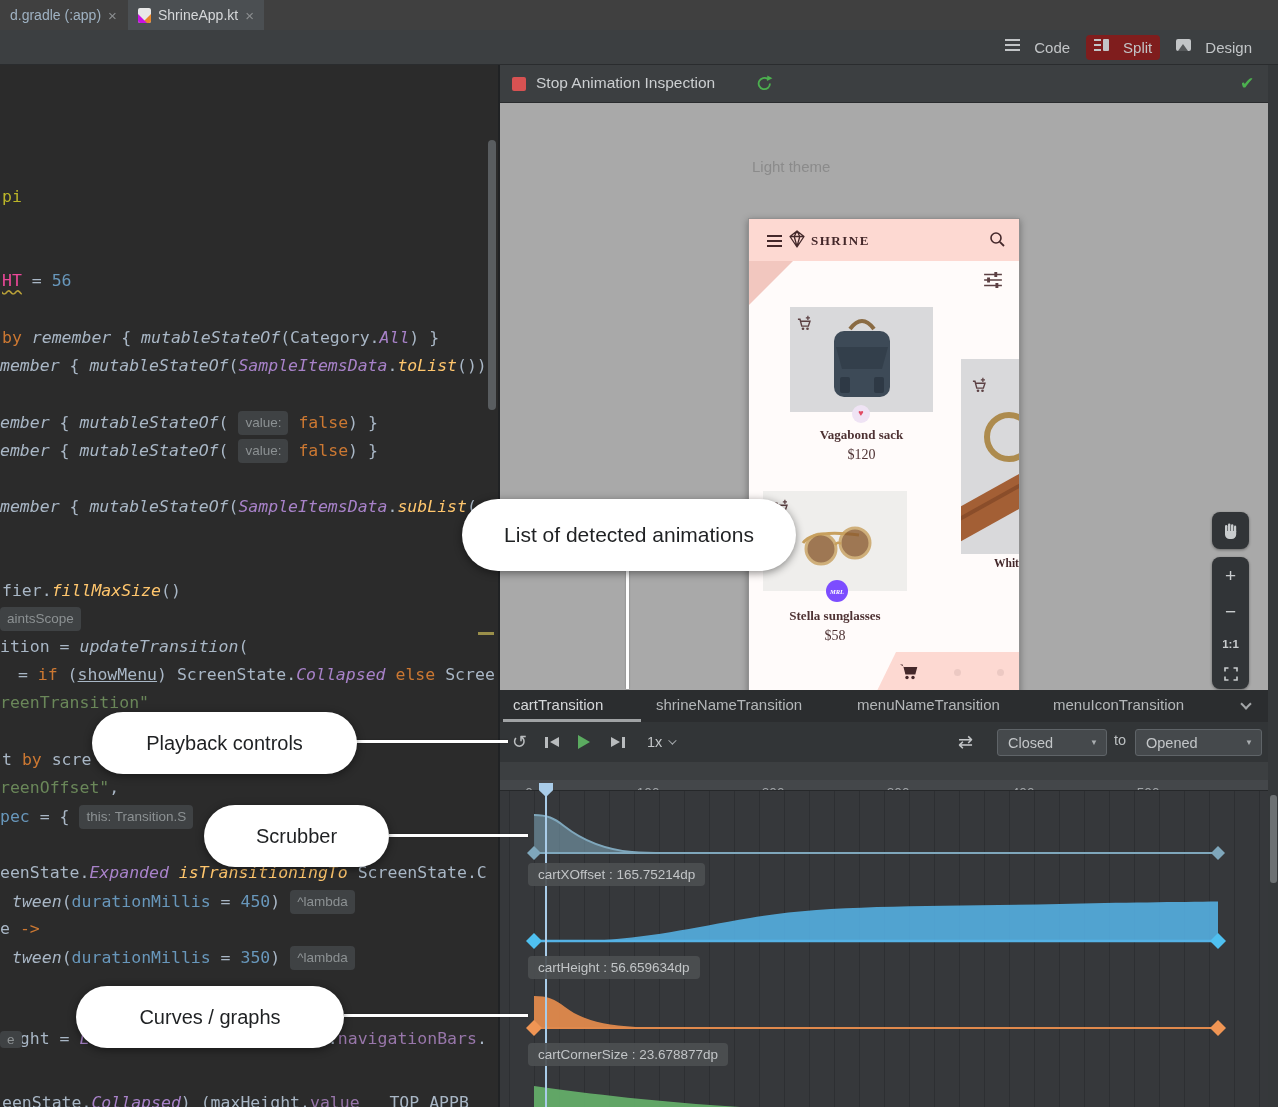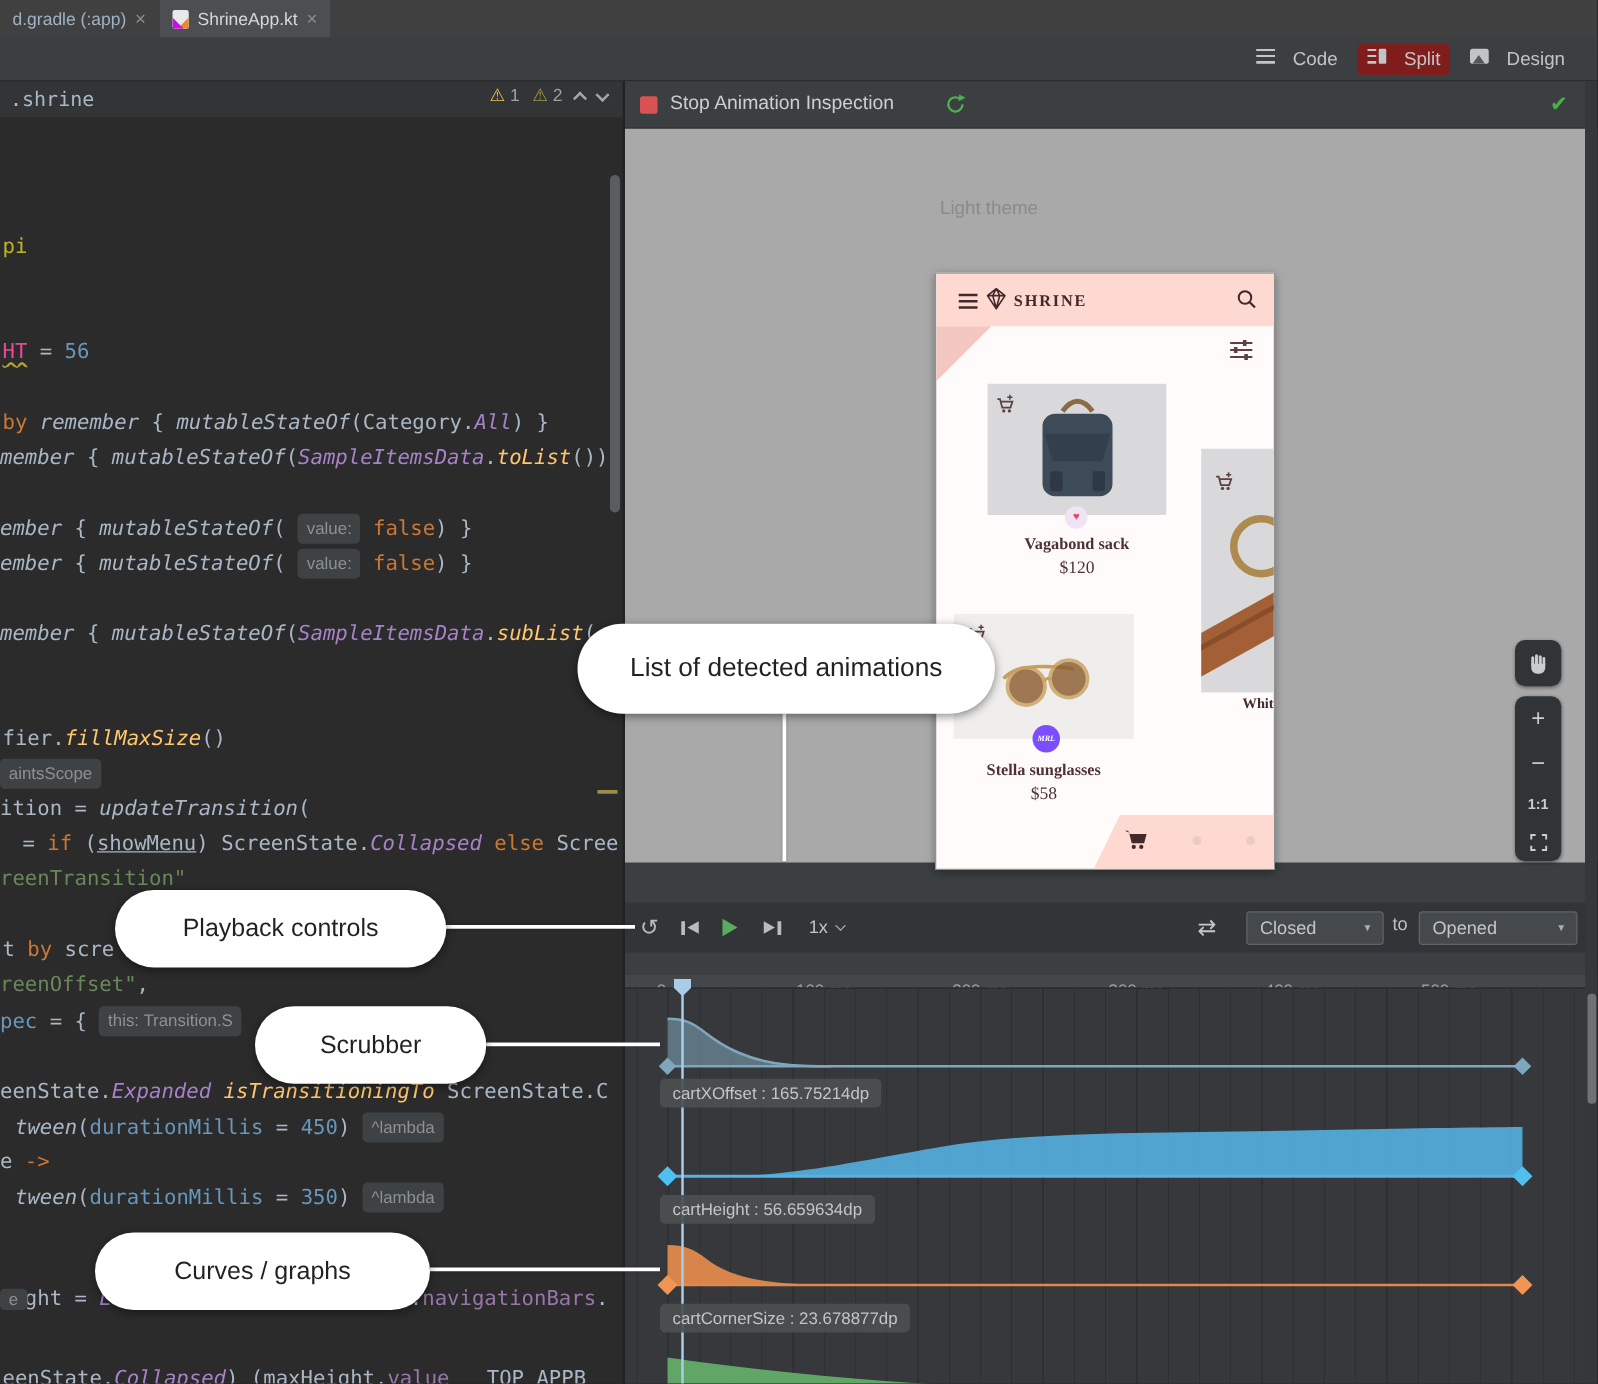--- a/index.html
+++ b/index.html
@@ -221,31 +221,20 @@
         <span>Split</span>
       </div>
       <div class="mode">
         <span class="ic-design"></span>
         <span>Design</span>
       </div>
     </div>
   </div>
 
   <div class="abs editor">
-    <div class="crumbrow">
-      <span class="crumbtext">.shrine</span>
-      <span class="warnbox">
-        <span><span class="warn1">⚠</span>
-          <span>1</span></span>
-        <span><span class="warn2">⚠</span>
-          <span>2</span></span>
-        <span class="chev up"></span>
-        <span class="chev down"></span>
-      </span>
-    </div>
 
     <div class="codeline" style="left:2px;top:121px"><span class="tk-ann">pi</span></div>
     <div class="codeline" style="left:2px;top:205px"><span class="tk-sq">HT</span><span class="tk-p"> = </span><span class="tk-num">56</span></div>
     <div class="codeline" style="left:2px;top:262px"><span class="tk-kw">by </span><span class="tk-it">remember</span><span class="tk-p"> { </span><span class="tk-it">mutableStateOf</span><span class="tk-p">(Category.</span><span class="tk-type">All</span><span class="tk-p">) }</span></div>
     <div class="codeline" style="left:0;top:290px"><span class="tk-it">member</span><span class="tk-p"> { </span><span class="tk-it">mutableStateOf</span><span class="tk-p">(</span><span class="tk-type">SampleItemsData</span><span class="tk-p">.</span><span class="tk-fn">toList</span><span class="tk-p">())</span></div>
     <div class="codeline" style="left:0;top:346px"><span class="tk-it">ember</span><span class="tk-p"> { </span><span class="tk-it">mutableStateOf</span><span class="tk-p">( </span><span class="tk-chip">value:</span><span class="tk-p"> </span><span class="tk-kw">false</span><span class="tk-p">) }</span></div>
     <div class="codeline" style="left:0;top:374px"><span class="tk-it">ember</span><span class="tk-p"> { </span><span class="tk-it">mutableStateOf</span><span class="tk-p">( </span><span class="tk-chip">value:</span><span class="tk-p"> </span><span class="tk-kw">false</span><span class="tk-p">) }</span></div>
     <div class="codeline" style="left:0;top:431px"><span class="tk-it">member</span><span class="tk-p"> { </span><span class="tk-it">mutableStateOf</span><span class="tk-p">(</span><span class="tk-type">SampleItemsData</span><span class="tk-p">.</span><span class="tk-fn">subList</span><span class="tk-p">(</span></div>
     <div class="codeline" style="left:2px;top:515px"><span class="tk-p">fier.</span><span class="tk-fn">fillMaxSize</span><span class="tk-p">()</span></div>
     <div class="codeline" style="left:0;top:542px"><span class="tk-chip">aintsScope</span></div>
@@ -363,20 +352,28 @@
       <div class="zoomgrp">
         <span class="zi">+</span>
         <span class="zi">−</span>
         <span class="z11">1:1</span>
         <svg width="14" height="14" style="color:#c9ccce">
             <use href="#sym-fit"></use>
           </svg>
       </div>
     </div>
 
+    <div class="animtabs">
+      <span class="atab active" style="left:13px">cartTransition</span>
+      <span class="atab" style="left:156px">shrineNameTransition</span>
+      <span class="atab" style="left:357px">menuNameTransition</span>
+      <span class="atab" style="left:553px">menuIconTransition</span>
+      <span class="atabline"></span>
+      <span class="atchev chev down"></span>
+    </div>
 
     <div class="playrow">
       <span class="pbi" style="left:12px;font-size:18px;color:#b9bcbe">↺</span>
       <span class="pbi" style="left:45px;gap:2px">
           <span class="pbbar"></span>
           <span class="tri-l"></span>
         </span>
       <span class="pbi" style="left:78px">
           <span class="tri-play"></span>
         </span>

